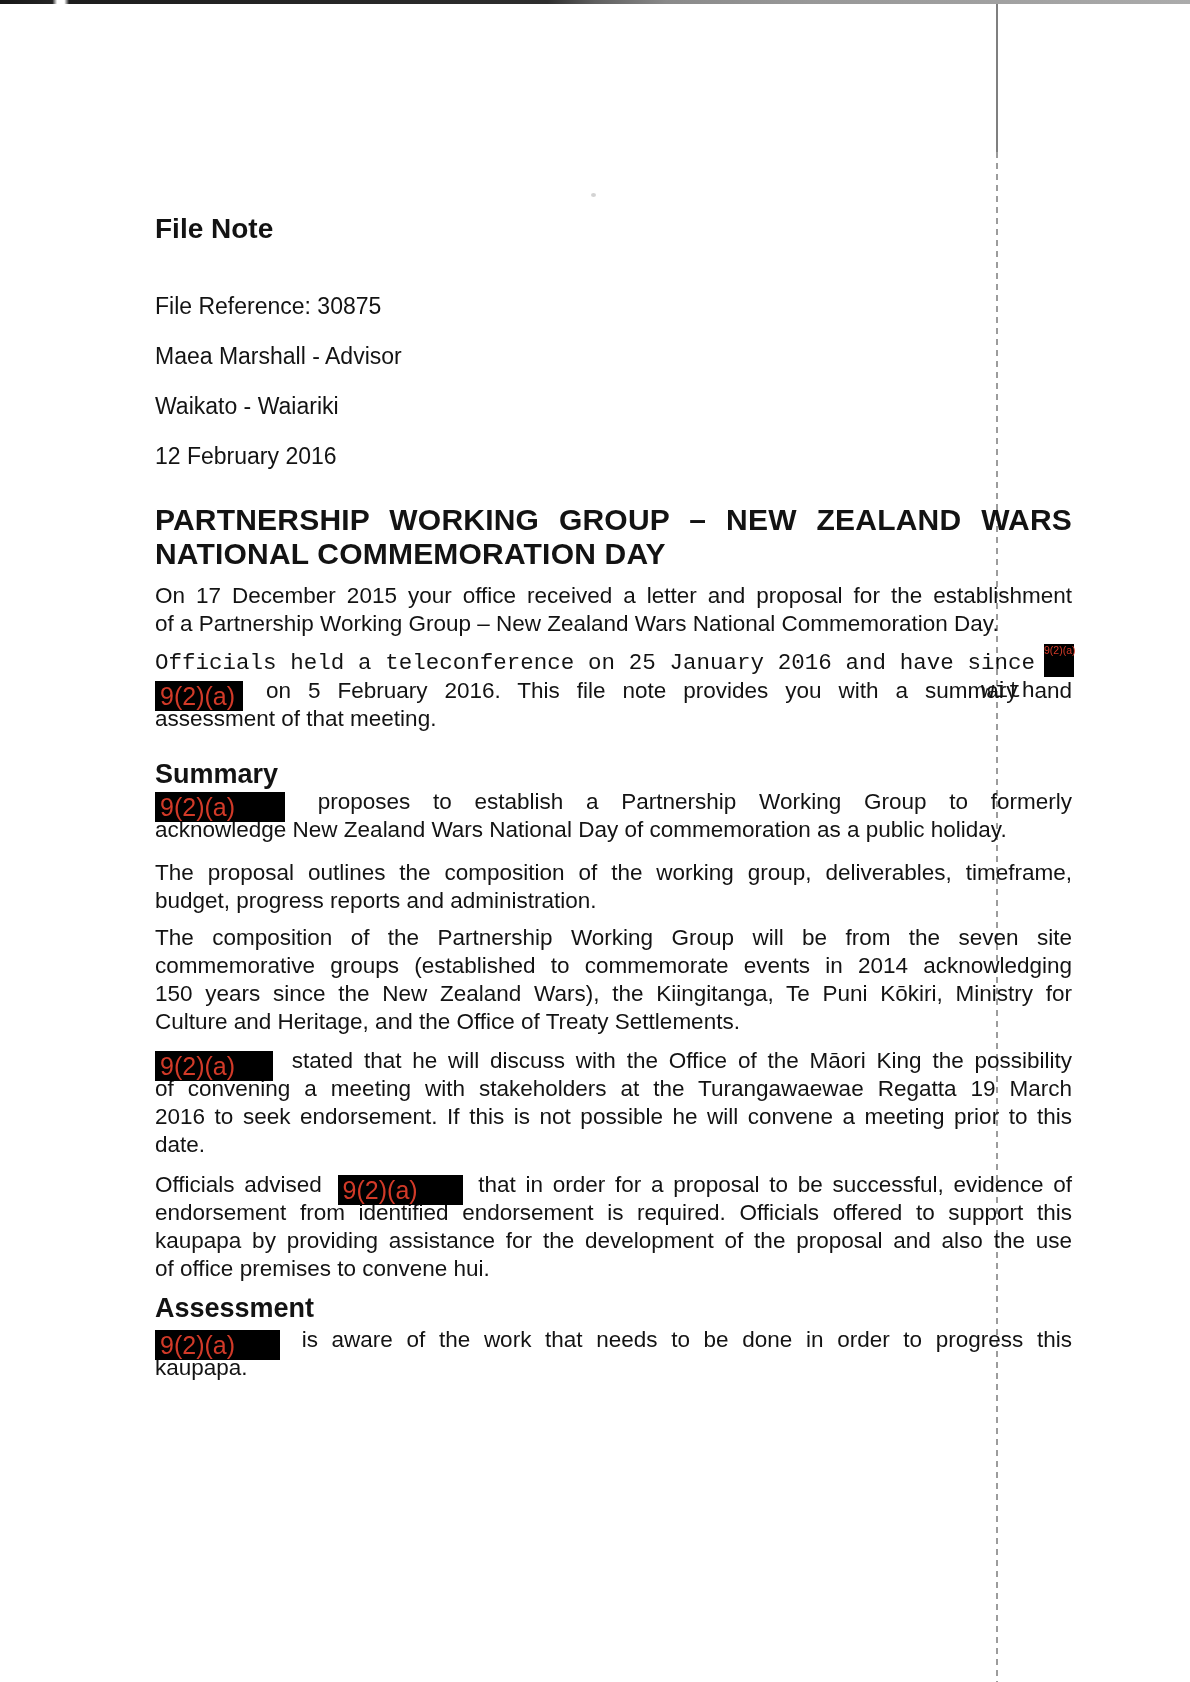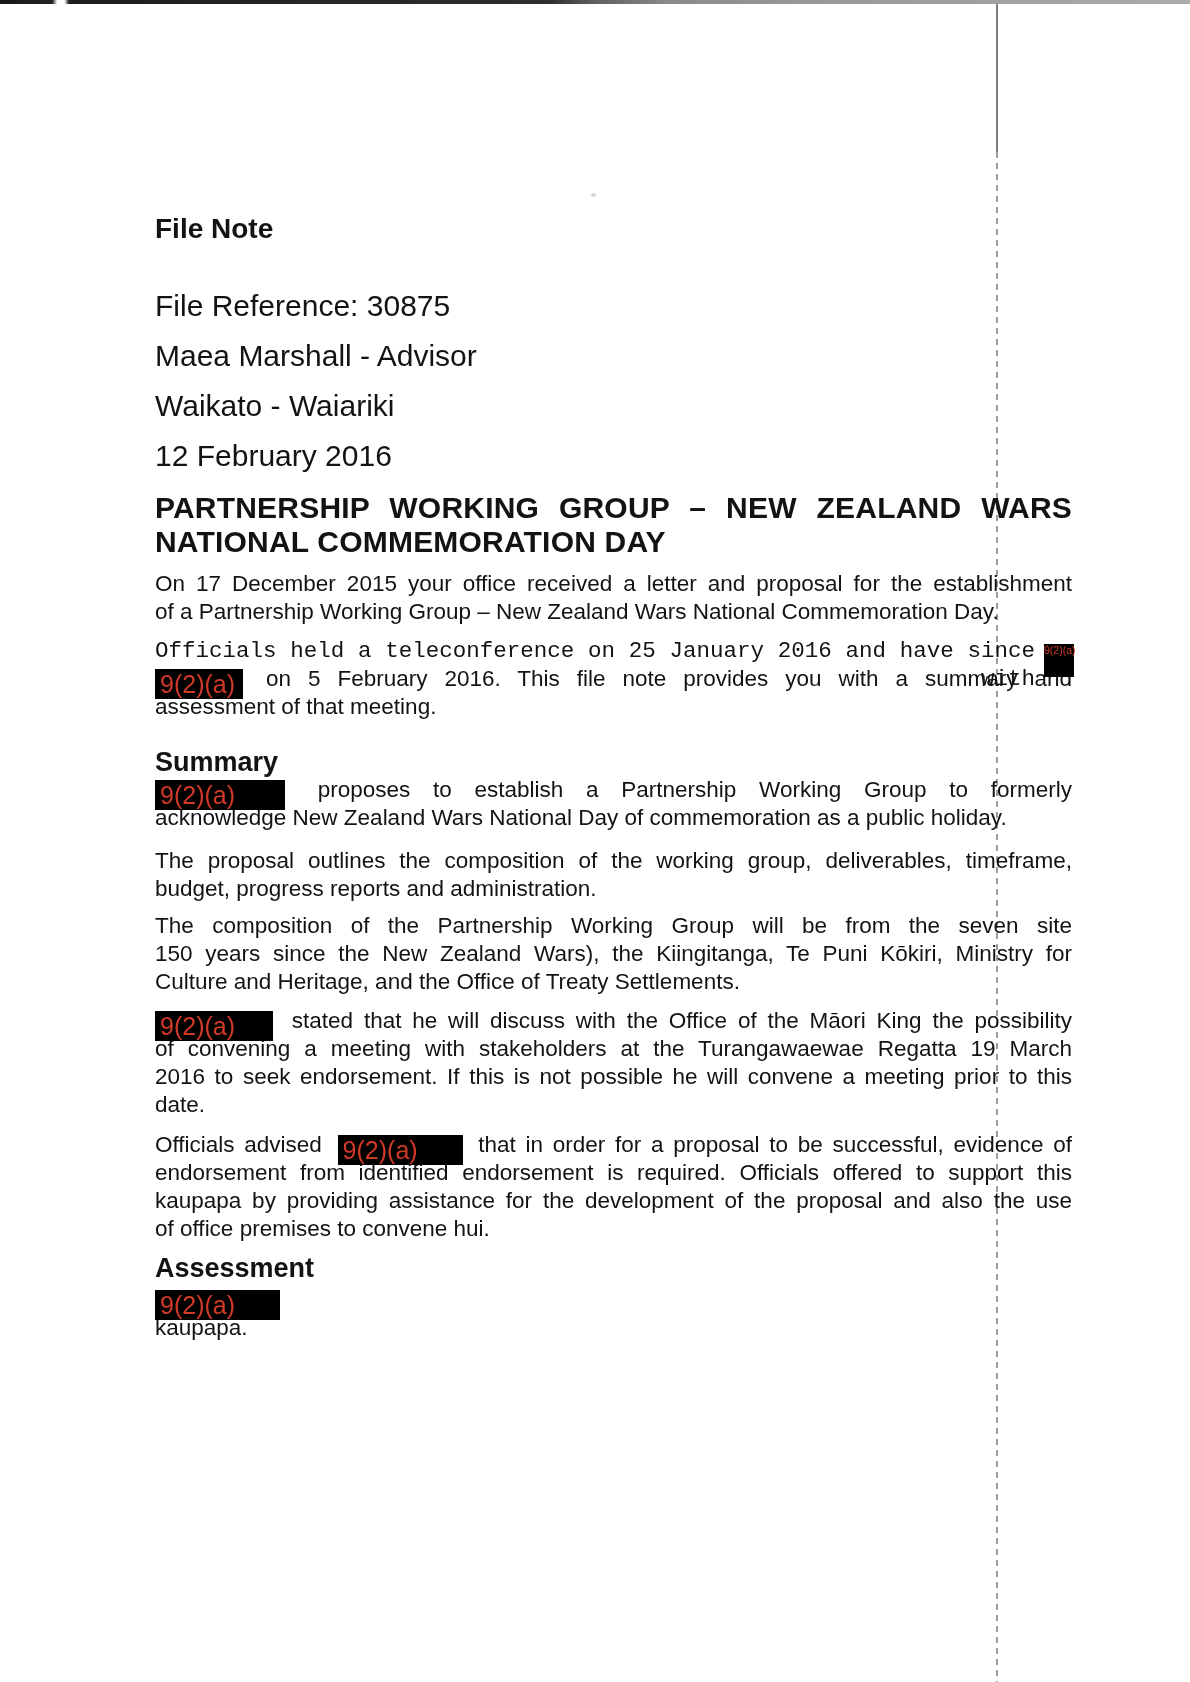--- a/index.html
+++ b/index.html
@@ -39,26 +39,26 @@
     position: absolute; left: 591px; top: 193px; width: 5px; height: 4px;
     background: #b5b5b5; border-radius: 50%; opacity: 0.6; z-index: 0;
   }
   .content {
     position: absolute; left: 155px; top: 0; width: 917px; z-index: 1;
   }
   .doc-title {
     font-weight: bold; font-size: 28px; line-height: 34px;
     margin-top: 212px;
   }
-  .meta { font-size: 30px; line-height: 28px; }
+  .meta { font-size: 23px; line-height: 28px; }
   .meta.first { margin-top: 46px; }
   .meta + .meta { margin-top: 22px; }
   .main-heading {
     font-weight: bold; font-size: 30px; line-height: 34px;
-    margin-top: 21px; letter-spacing: 0.2px;
+    margin-top: 33px; letter-spacing: 0.2px;
   }
   .main-heading .jline { text-align: justify; text-align-last: justify; }
   .section-heading {
     font-weight: bold; font-size: 27px; line-height: 28px;
   }
   .section-heading.summary { margin-top: 27px; }
   .section-heading.assessment { margin-top: 11px; }
   .para { font-size: 22.5px; line-height: 28px; }
   .para.p1 { margin-top: 11px; }
   .para.p2 { margin-top: 11px; }
@@ -144,20 +144,21 @@
       <div class="line last">acknowledge New Zealand Wars National Day of commemoration as a public holiday.</div>
     </div>
 
     <div class="para p4">
       <div class="line">The proposal outlines the composition of the working group, deliverables, timeframe,</div>
       <div class="line last">budget, progress reports and administration.</div>
     </div>
 
     <div class="para p5">
       <div class="line">The composition of the Partnership Working Group will be from the seven site</div>
+      <div class="line">commemorative groups (established to commemorate events in 2014 acknowledging</div>
       <div class="line">150 years since the New Zealand Wars), the Kiingitanga, Te Puni Kōkiri, Ministry for</div>
       <div class="line last">Culture and Heritage, and the Office of Treaty Settlements.</div>
     </div>
 
     <div class="para p6">
       <div class="line"><span class="rbox d"><span class="rlabel">9(2)(a)</span></span> <span>stated that he will discuss with the Office of the Māori King the possibility</span></div>
       <div class="line">of convening a meeting with stakeholders at the Turangawaewae Regatta 19 March</div>
       <div class="line">2016 to seek endorsement. If this is not possible he will convene a meeting prior to this</div>
       <div class="line last">date.</div>
     </div>
@@ -165,18 +166,18 @@
     <div class="para p7">
       <div class="line"><span>Officials advised</span> <span class="rbox e"><span class="rlabel">9(2)(a)</span></span> <span>that in order for a proposal to be successful, evidence of</span></div>
       <div class="line">endorsement from identified endorsement is required. Officials offered to support this</div>
       <div class="line">kaupapa by providing assistance for the development of the proposal and also the use</div>
       <div class="line last">of office premises to convene hui.</div>
     </div>
 
     <div class="section-heading assessment">Assessment</div>
 
     <div class="para p8">
-      <div class="line"><span class="rbox f"><span class="rlabel">9(2)(a)</span></span> </div>
+      <div class="line"><span class="rbox f"><span class="rlabel">9(2)(a)</span></span> <span>is aware of the work that needs to be done in order to progress this</span></div>
       <div class="line last">kaupapa.</div>
     </div>
 
   </div>
 </div>
 
 </body></html>

